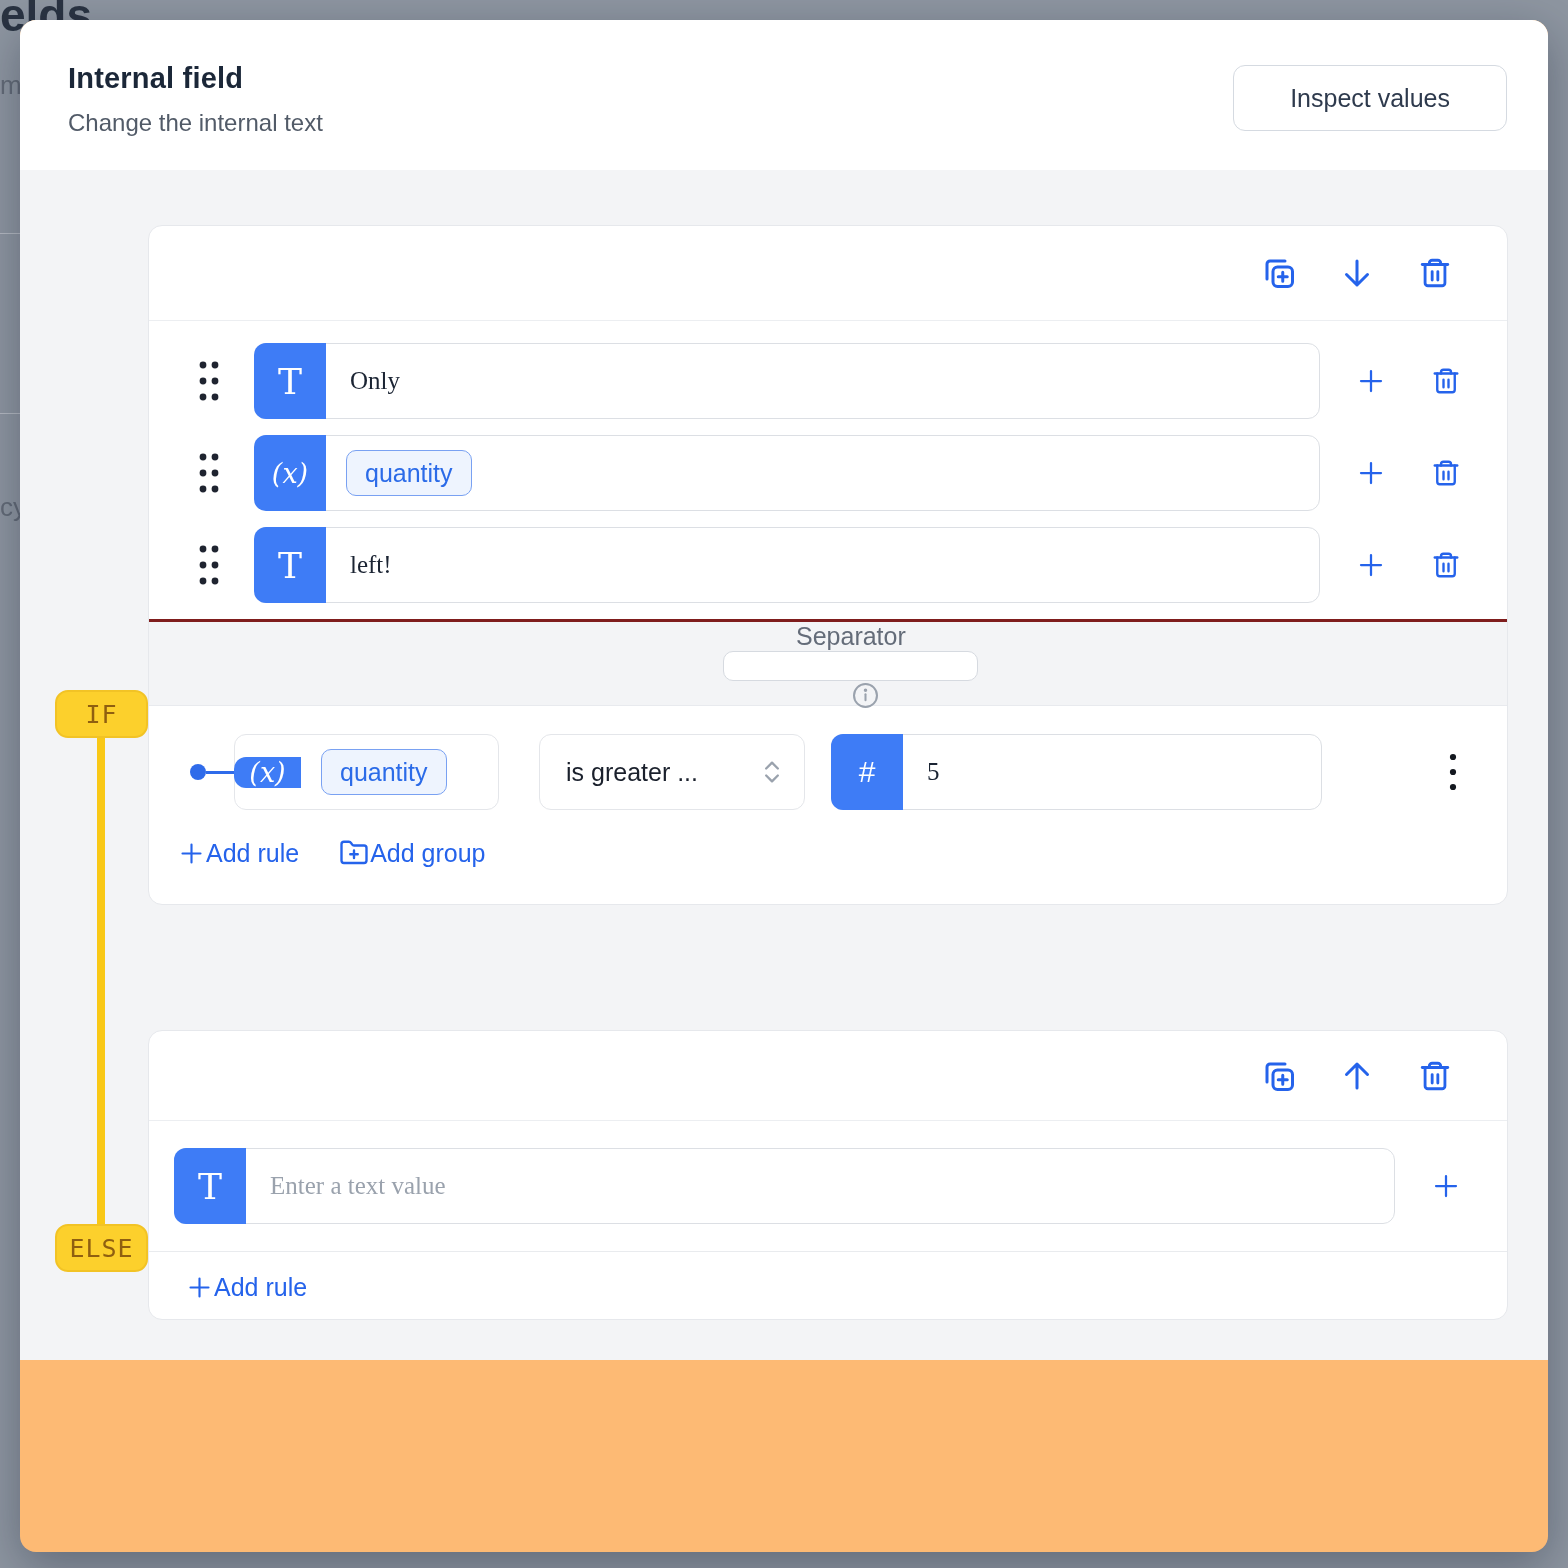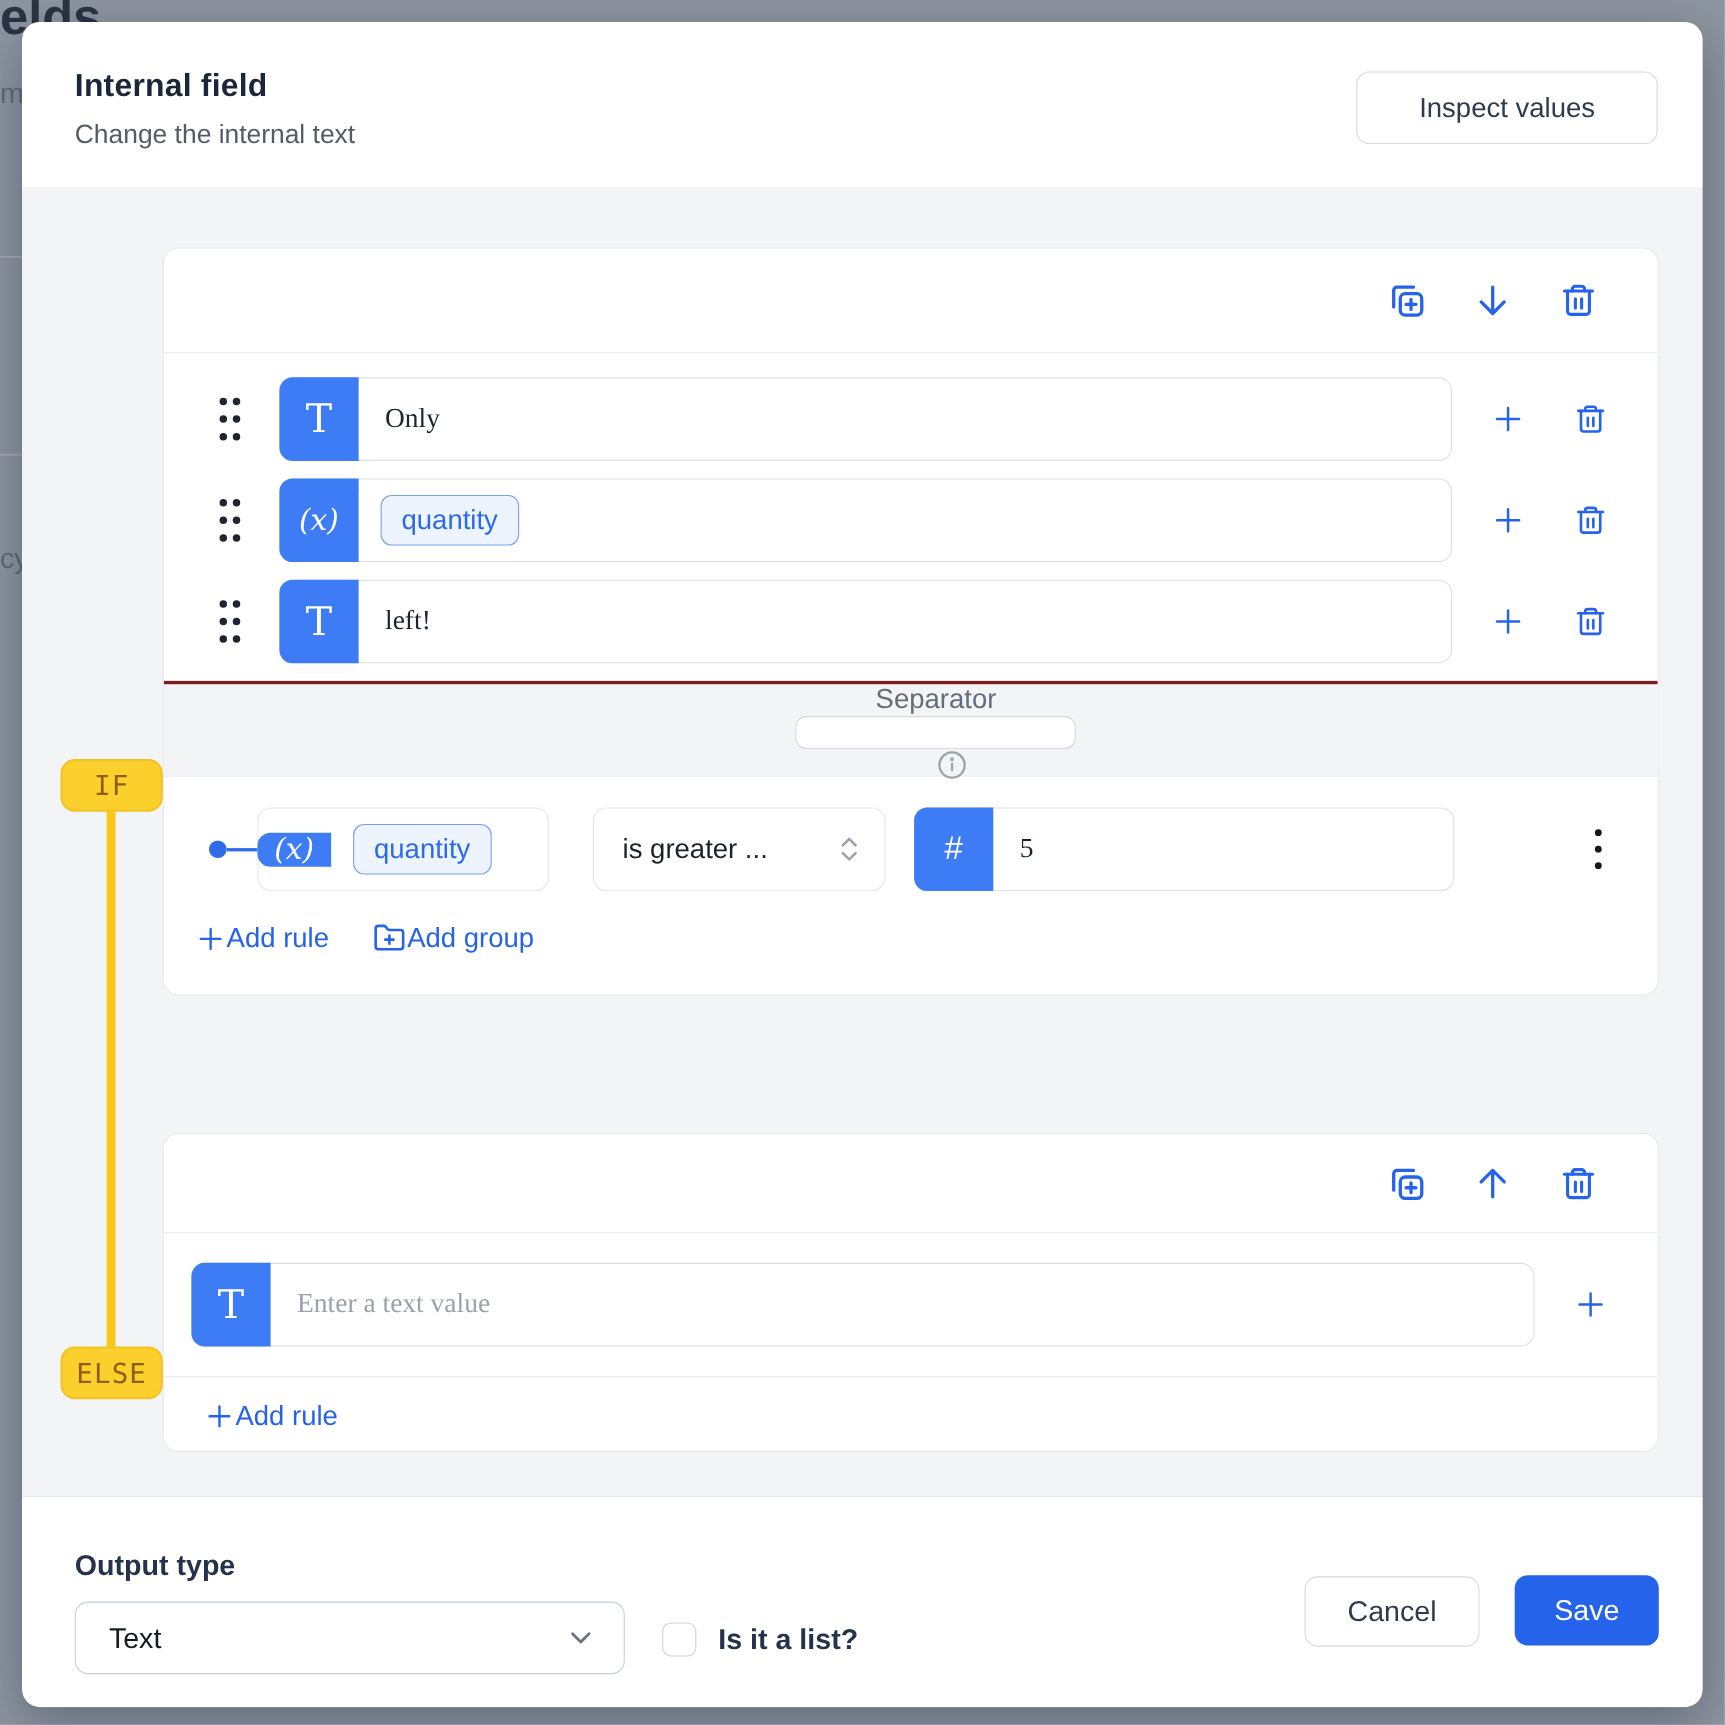--- a/index.html
+++ b/index.html
@@ -15,21 +15,21 @@
   
   .bg-frag { position:absolute; color:#3a4352; z-index:0; }
   .bg-frag.h1 { left:0; top:-12px; font-size:46px; font-weight:700; color:#2a3342; }
   .bg-frag.t1 { left:0; top:70px;  font-size:26px; color:#636b77; }
   .bg-frag.t2 { left:0; top:492px; font-size:26px; color:#636b77; }
   .bg-line { position:absolute; left:0; width:20px; height:1px; background:rgba(255,255,255,.35); z-index:0; }
 
   
   .modal {
     position:absolute; left:20px; top:20px; width:1528px; height:1532px;
-    background:#0f172a; border-radius:16px; z-index:2;
+    background:#fdba74; border-radius:16px; z-index:2;
     box-shadow:0 14px 48px rgba(15,23,42,.35);
   }
   .modal-header {
     position:absolute; left:0; top:0; width:100%; height:150px;
     background:#fff; border-radius:16px 16px 0 0;
     padding:42px 40px 0 48px;
   }
   .modal-title { font-size:29px; font-weight:700; color:#1b2738; letter-spacing:.2px; }
   .modal-subtitle { margin-top:14px; font-size:24px; color:#525b68; }
   .inspect-btn {
@@ -463,30 +463,13 @@
           <span class="ltext">Add rule</span>
         </button>
       </div>
     </div>
   </div>
 
   <div class="branch-line"></div>
   <div class="branch-badge badge-if">IF</div>
   <div class="branch-badge badge-else">ELSE</div>
 
-  <div class="modal-footer">
-    <div class="out-label">Output type</div>
-    <div class="out-select">
-      <span>Text</span>
-      <span>
-        <svg width="30" height="30" viewBox="0 0 24 24" fill="none" stroke="#6b7482" stroke-width="2" stroke-linecap="round" stroke-linejoin="round">
-            <path d="m6 9 6 6 6-6"></path>
-          </svg>
-      </span>
-    </div>
-    <div class="islist">
-      <span class="checkbox"></span>
-      <span class="islist-label">Is it a list?</span>
-    </div>
-    <button class="cancel-btn">Cancel</button>
-    <button class="save-btn">Save</button>
-  </div>
 </div>
 
 </body></html>

